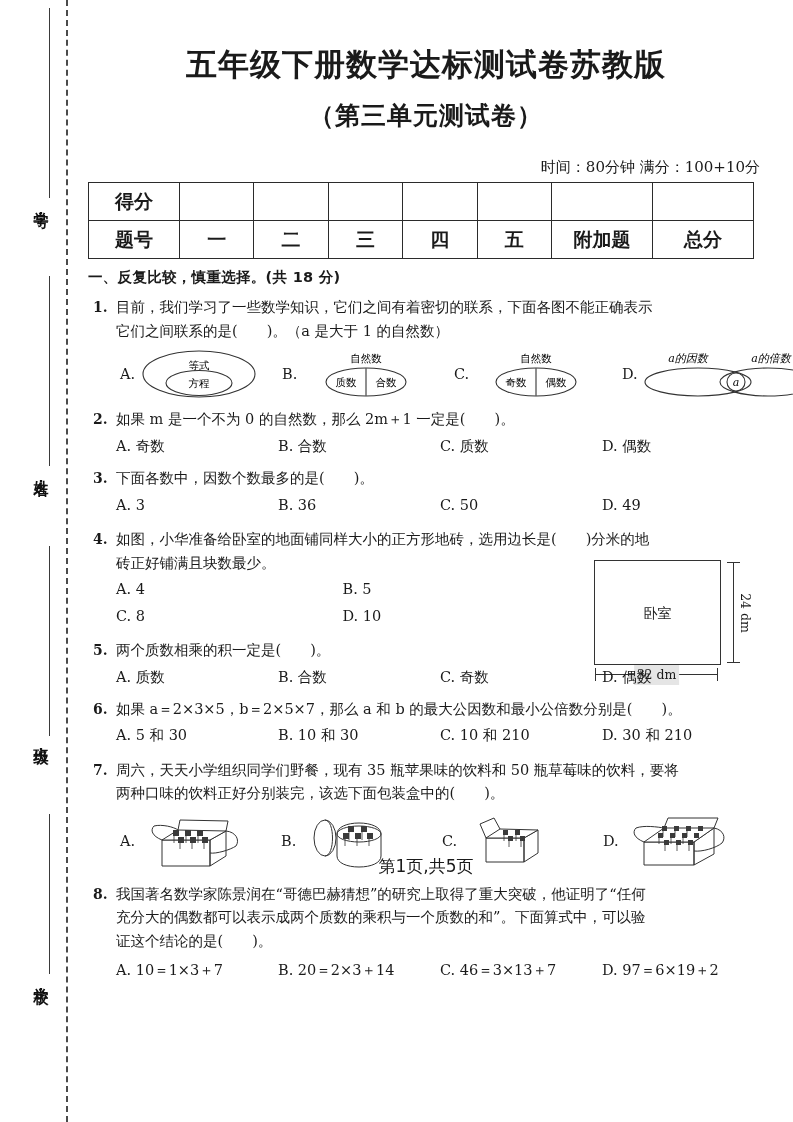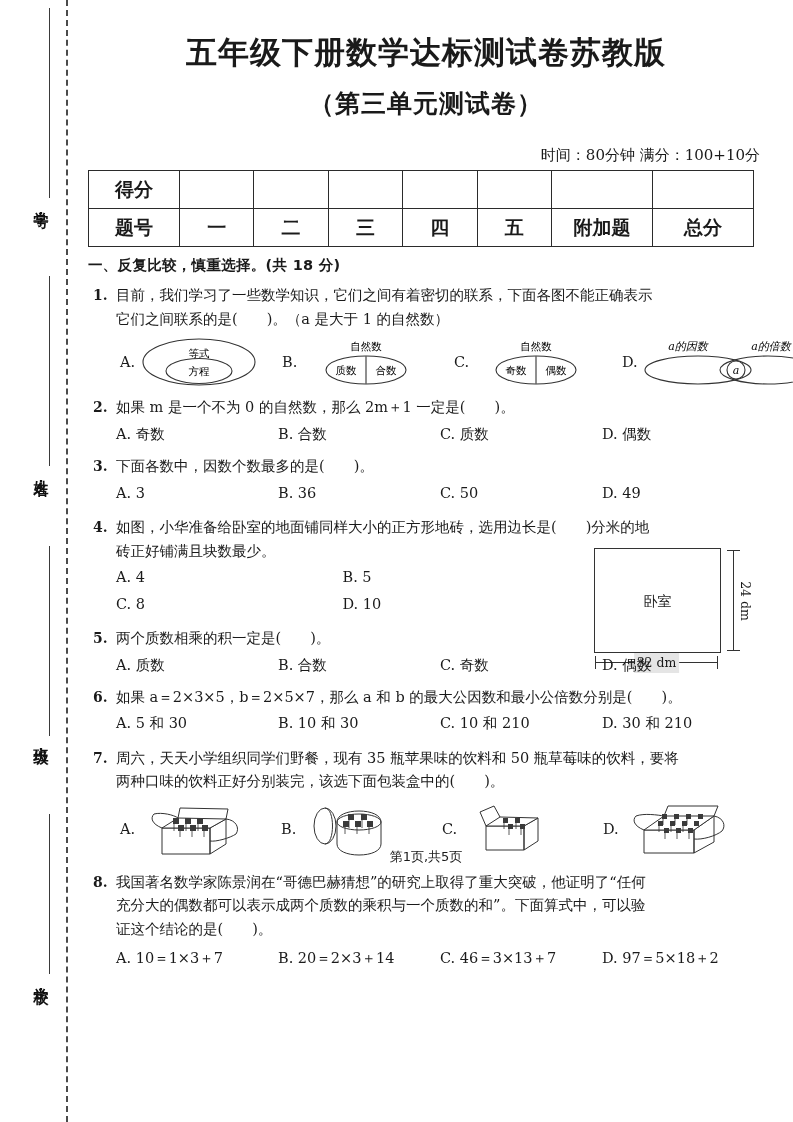--- a/index.html
+++ b/index.html
@@ -40,21 +40,21 @@
     position: absolute;
     left: 49px;
     width: 0;
     border-left: 1.5px solid #3a3a3a;
   }
 
   
   #sheet {
     position: absolute;
     left: 88px;
-    top: 0;
+    top: 12px;
     width: 676px;
     height: 880px;
   }
 
   .title-main {
     text-align: center;
     font-family: "DejaVu Serif", "Liberation Serif", serif;
     font-weight: bold;
     font-size: 31px;
     letter-spacing: 1px;
@@ -225,21 +225,21 @@
     font-size: 12.5px;
     background: #e5e5e5;
     padding: 0 3px;
   }
 
   .footer {
     position: absolute;
     bottom: 14px;
     left: 0; right: 0;
     text-align: center;
-    font-size: 13px;
+    font-size: 17px;
     font-family: "DejaVu Sans", "Liberation Sans", sans-serif;
   }
   svg { display: block; }
   .vt { font-size: 10.5px; font-family: "DejaVu Sans","Liberation Sans",sans-serif; }
   .vt-i { font-size: 11px; font-style: italic; font-family: "DejaVu Serif","Liberation Serif",serif; }
 </style>
 </head>
 <body>
 
 <div id="seam"></div>
@@ -525,18 +525,18 @@
 
   <div class="q" style="margin-top:11px;">
     <span class="num">8.</span>
     <span class="stem">我国著名数学家陈景润在“哥德巴赫猜想”的研究上取得了重大突破，他证明了“任何</span>
     <span class="stem">充分大的偶数都可以表示成两个质数的乘积与一个质数的和”。下面算式中，可以验</span>
     <span class="stem">证这个结论的是(　　)。</span>
     <div class="opts four" style="margin-top:6px;">
       <span>A. 10＝1×3＋7</span>
       <span>B. 20＝2×3＋14</span>
       <span>C. 46＝3×13＋7</span>
-      <span>D. 97＝5×18＋2</span>
+      <span>D. 97＝6×19＋2</span>
     </div>
   </div>
 
   <div class="footer">第1页,共5页</div>
 </div>
 
 </body></html>

